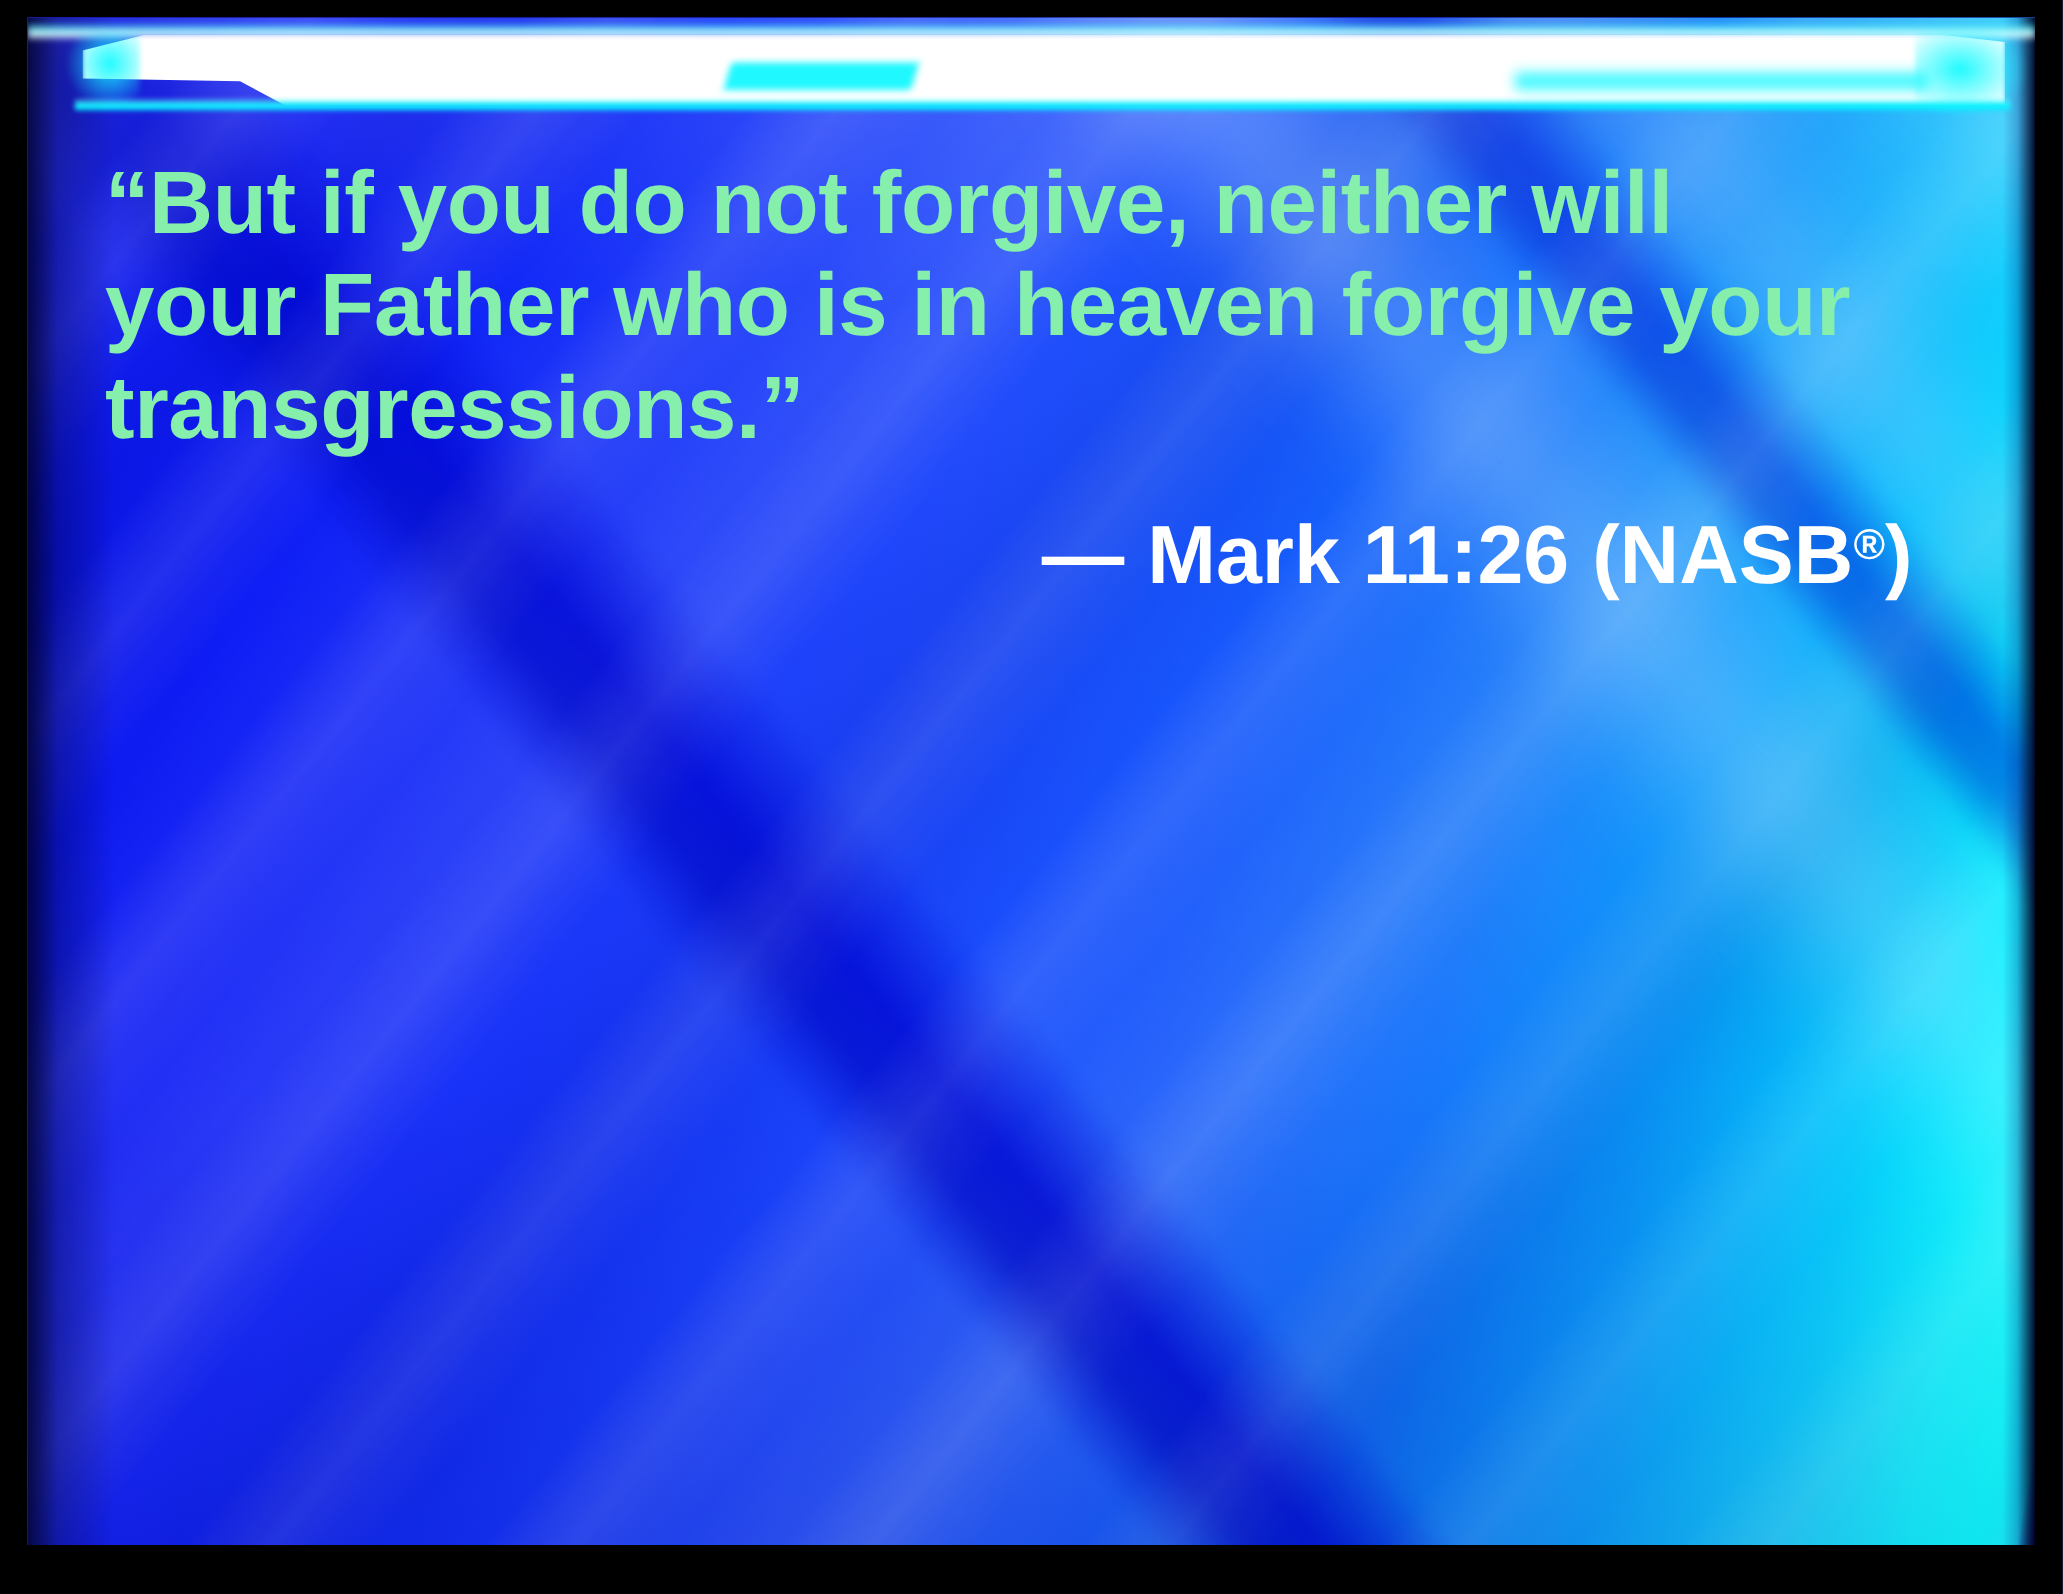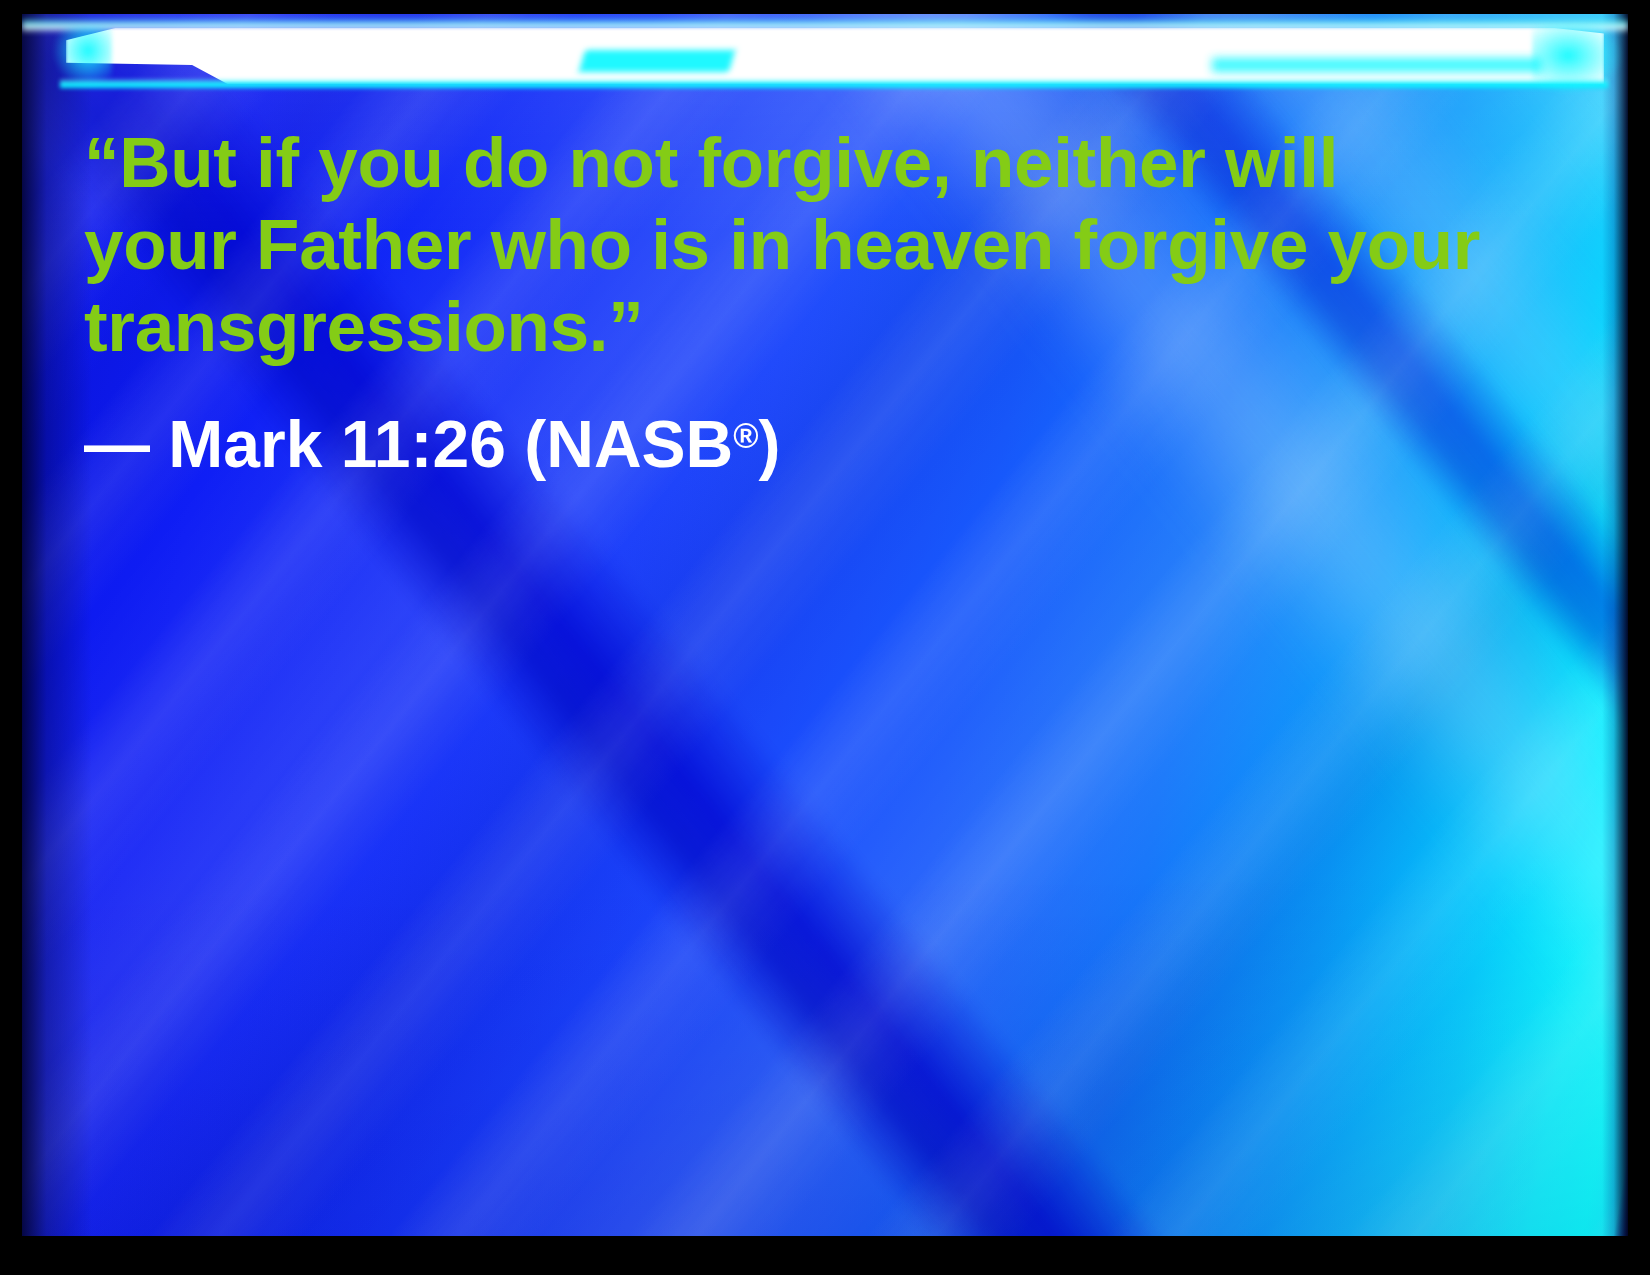--- a/index.html
+++ b/index.html
@@ -246,38 +246,39 @@
   
   #verse-block {
     position: absolute;
     left: 62px;
     top: 108px;
     width: 1470px;
   }
 
   #verse-text {
     margin: 0;
-    color: #84cc16;
+    color: #86efac;
     font-family: "Liberation Sans Narrow", "Liberation Sans", sans-serif;
     font-weight: bold;
     font-size: 71px;
     line-height: 82px;
     letter-spacing: -0.3px;
     max-width: 1410px;
     text-rendering: optimizeLegibility;
   }
 
   #verse-attribution {
     margin: 0;
     margin-top: 30px;
     color: #ffffff;
     font-family: "Liberation Sans", sans-serif;
     font-weight: bold;
     font-size: 66px;
     line-height: 76px;
+    text-align: right;
     padding-right: 24px;
     white-space: nowrap;
   }
   #verse-attribution .reg {
     font-size: 0.52em;
     vertical-align: 0.56em;
     letter-spacing: 0;
   }
 </style>
 </head>

